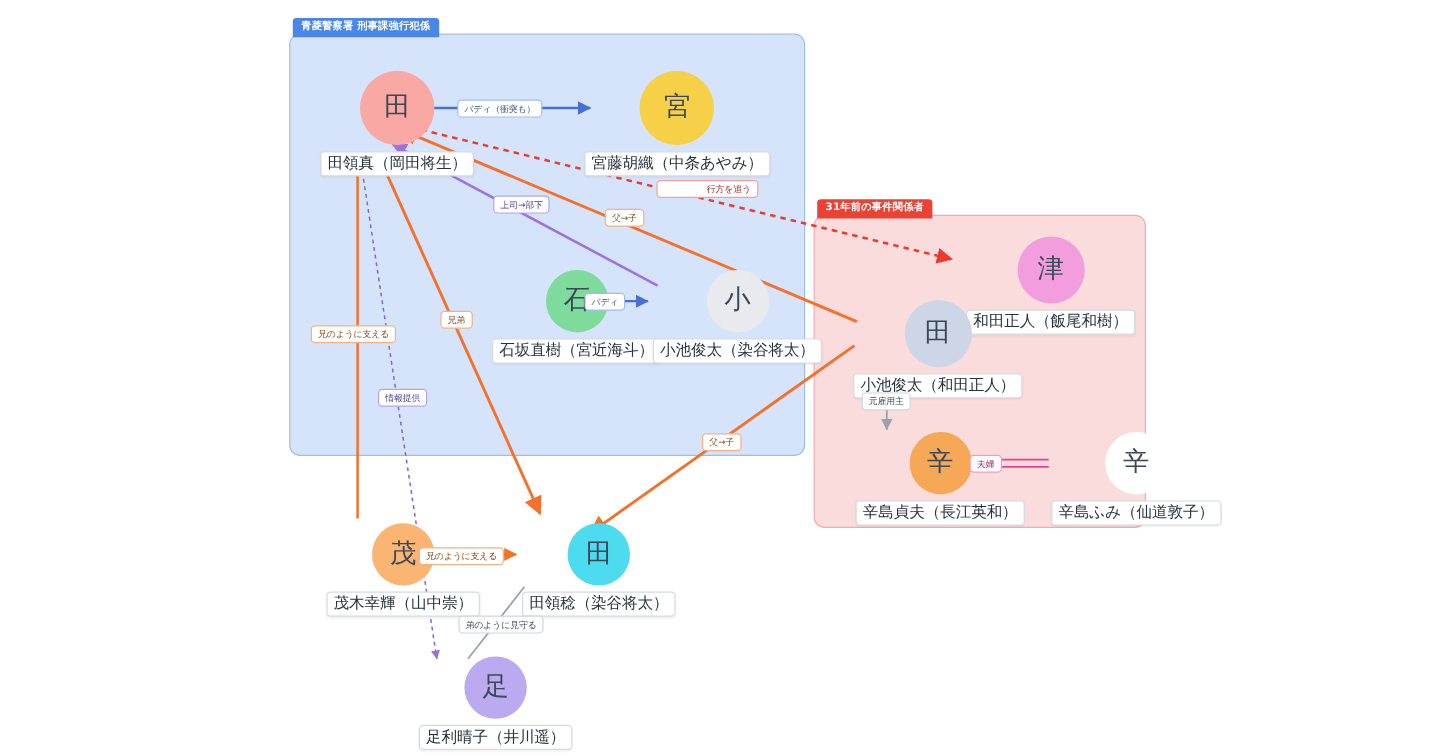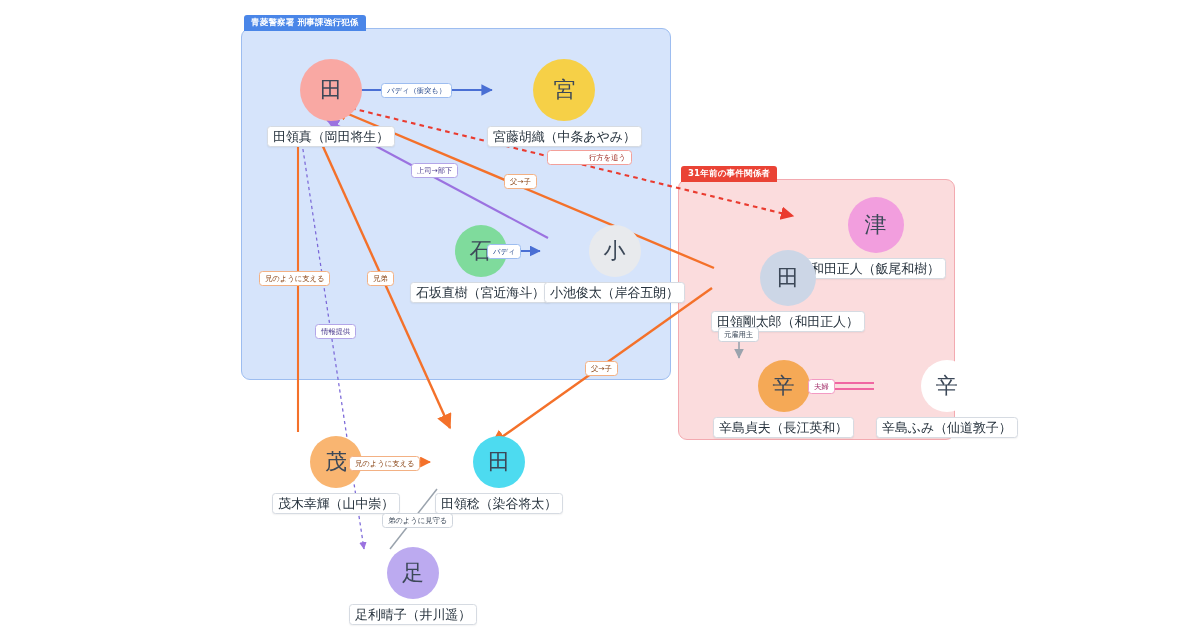--- a/index.html
+++ b/index.html
@@ -170,21 +170,21 @@
     <div class="nm">宮藤胡織（中条あやみ）</div>
   </div>
 
   <div class="node" style="left:410px; top:225px;">
     <div class="disc" style="width:52px; height:52px; background:#7fdb9c;">石</div>
     <div class="nm">石坂直樹（宮近海斗）</div>
   </div>
 
   <div class="node" style="left:544px; top:225px;">
     <div class="disc" style="width:52px; height:52px; background:#e8eaed;">小</div>
-    <div class="nm">小池俊太（岸谷五朗）</div>
+    <div class="nm">小池俊太（染谷将太）</div>
   </div>
 
   <div class="node" style="left:272px; top:436px;">
     <div class="disc" style="width:52px; height:52px; background:#f9b571;">茂</div>
     <div class="nm">茂木幸輝（山中崇）</div>
   </div>
 
   <div class="node" style="left:435px; top:436px;">
     <div class="disc" style="width:52px; height:52px; background:#4ddbf0;">田</div>
     <div class="nm">田領稔（染谷将太）</div>
@@ -195,40 +195,40 @@
     <div class="nm">足利晴子（井川遥）</div>
   </div>
 
   <div class="node" style="left:805px; top:197px;">
     <div class="disc" style="width:56px; height:56px; background:#f29ede;">津</div>
     <div class="nm">和田正人（飯尾和樹）</div>
   </div>
 
   <div class="node" style="left:711px; top:250px;">
     <div class="disc" style="width:56px; height:56px; background:#ccd6e6;">田</div>
-    <div class="nm">田領剛太郎（和田正人）</div>
+    <div class="nm">小池俊太（和田正人）</div>
   </div>
 
   <div class="node" style="left:713px; top:360px;">
     <div class="disc" style="width:52px; height:52px; background:#f5a956;">辛</div>
     <div class="nm">辛島貞夫（長江英和）</div>
   </div>
 
   <div class="node" style="left:876px; top:360px;">
     <div class="disc" style="width:52px; height:52px; background:#ffffff;">辛</div>
     <div class="nm">辛島ふみ（仙道敦子）</div>
   </div>
 
   <div class="elabel el-blue" style="left:381px; top:83px;">バディ（衝突も）</div>
   <div class="elabel el-blue" style="left:487px; top:244px;">バディ</div>
   <div class="elabel el-purple" style="left:411px; top:163px;">上司→部下</div>
   <div class="elabel el-orange" style="left:504px; top:174px;">父→子</div>
   <div class="elabel el-orange" style="left:585px; top:361px;">父→子</div>
   <div class="elabel el-red" style="left:547px; top:150px;padding-left:41px;">行方を追う</div>
   <div class="elabel el-orange" style="left:259px; top:271px;">兄のように支える</div>
-  <div class="elabel el-orange" style="left:367px; top:271px;">兄弟</div>
+  <div class="elabel el-orange" style="left:367px; top:259px;">兄弟</div>
   <div class="elabel el-purple" style="left:315px; top:324px;">情報提供</div>
   <div class="elabel el-orange" style="left:349px; top:456px;">兄のように支える</div>
   <div class="elabel el-gray" style="left:382px; top:513px;">弟のように見守る</div>
   <div class="elabel el-gray" style="left:718px; top:327px;">元雇用主</div>
   <div class="elabel el-magenta" style="left:808px; top:379px;">夫婦</div>
 
 </div>
 
 </body></html>

